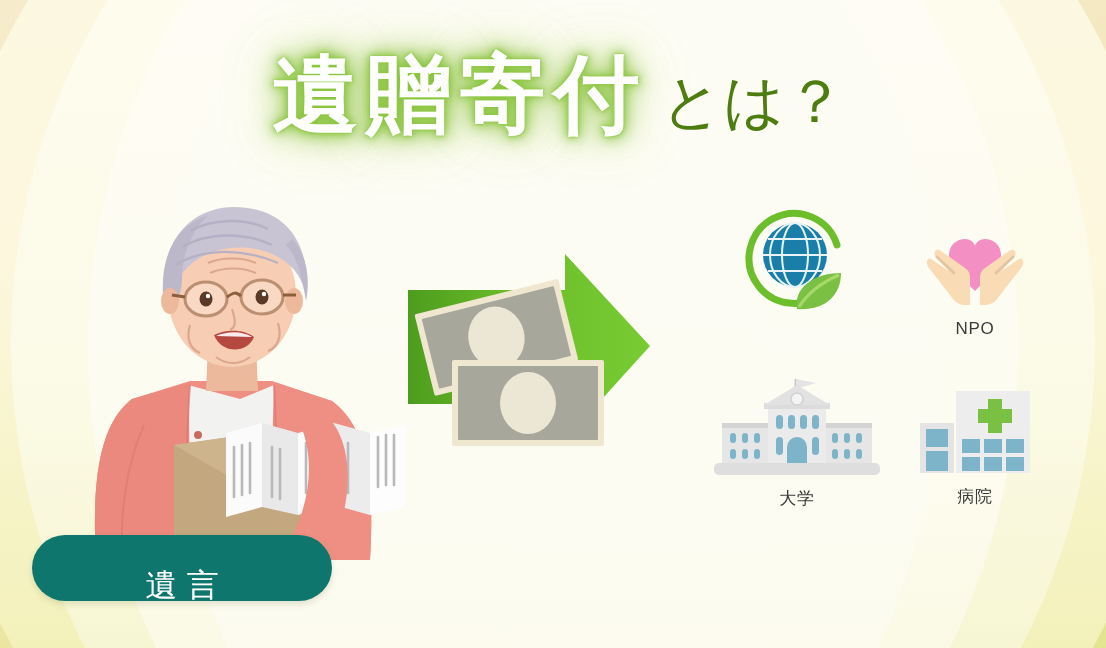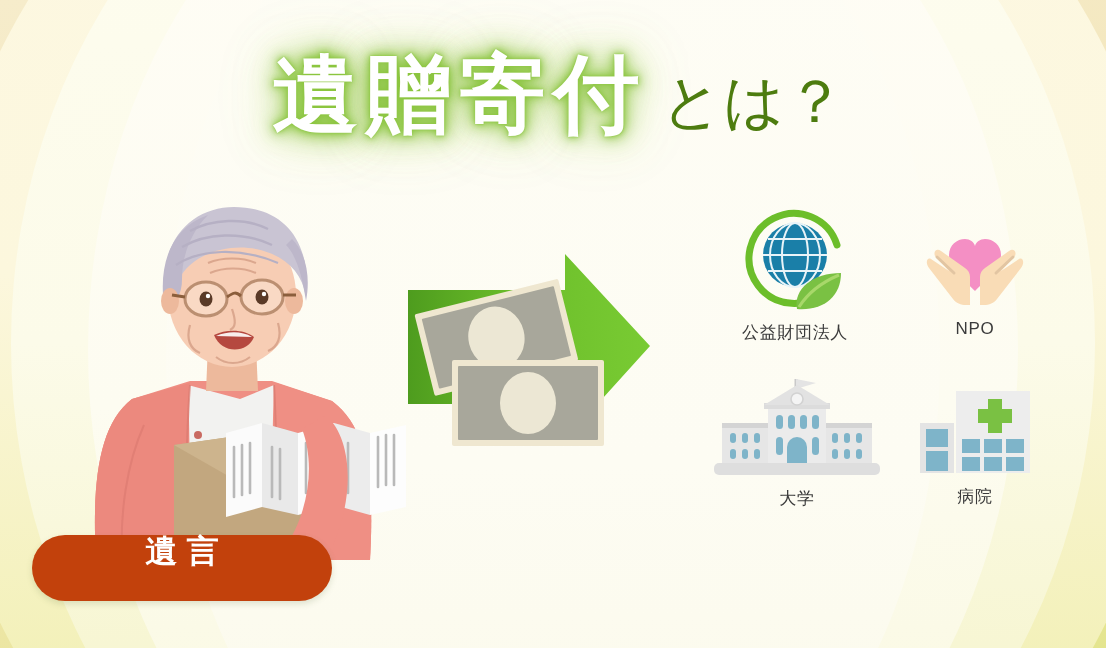--- a/index.html
+++ b/index.html
@@ -97,25 +97,25 @@
     white-space:nowrap;
   }
   .cell-a{left:0px;  top:0px;   width:190px;}
   .cell-b{left:190px;top:8px;   width:170px;}
   .cell-c{left:2px;  top:170px; width:190px;}
   .cell-d{left:190px;top:178px; width:170px;}
 
   
   .pill{
     position:absolute;
-    display:flex; align-items:flex-start; justify-content:center;
-    background:#c2410c;
+    display:flex; align-items:flex-end; justify-content:center;
+    background:#0f766e;
     border-radius:999px;
     color:#ffffff;
-    font-weight:700;
+    font-weight:400;
     box-shadow:0 3px 6px rgba(90,110,60,.18);
     z-index:7;
   }
   .pill-left{
     left:32px; top:535px; width:300px; height:66px;
     font-size:32px; letter-spacing:.30em; text-indent:.30em;
   }
   .pill-right{
     left:638px; top:535px; width:450px; height:70px;
     font-size:34px; letter-spacing:.02em;
@@ -261,21 +261,20 @@
         <g stroke="#e9f4f8" stroke-width="2" fill="none">
           <ellipse cx="54" cy="50" rx="13" ry="32"></ellipse>
           <ellipse cx="54" cy="50" rx="25" ry="32"></ellipse>
           <path d="M22 50 L86 50"></path>
           <path d="M27 34 L81 34"></path>
           <path d="M27 66 L81 66"></path>
         </g>
         <path d="M56 104 C52 84 72 68 100 68 C100 92 82 106 56 104 Z" fill="#7ac143"></path>
         <path d="M58 102 C68 86 84 76 98 70" stroke="#a8d86a" stroke-width="3" fill="none"></path>
       </svg>
-      <div class="rec-label">公益財団法人</div>
     </div>
 
     <div class="rec-cell cell-c">
       <svg class="rec-icon" width="178" height="106" viewBox="0 0 178 106">
 
         <path d="M88 4 L88 28" stroke="#c9c9c9" stroke-width="3"></path>
         <path d="M88 4 L108 8 L88 14 Z" fill="#e4e4e4"></path>
 
         <rect x="6" y="88" width="166" height="12" rx="5" fill="#dedede"></rect>
 

